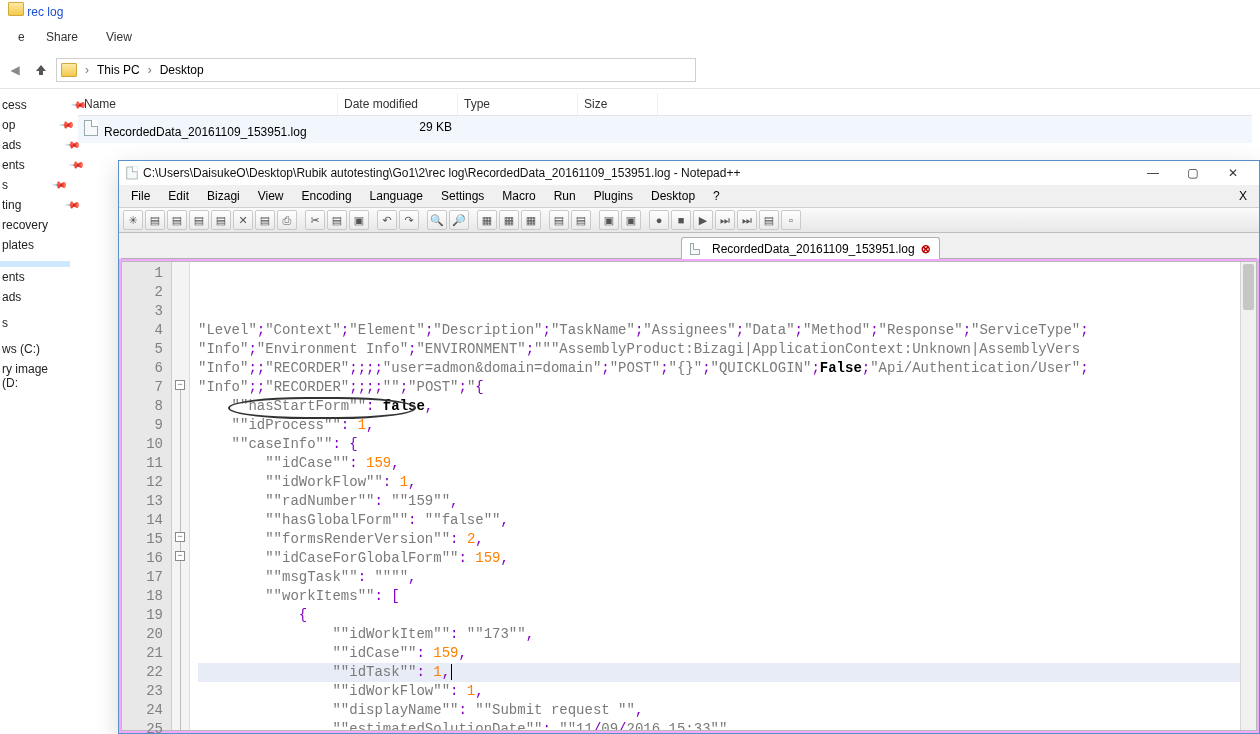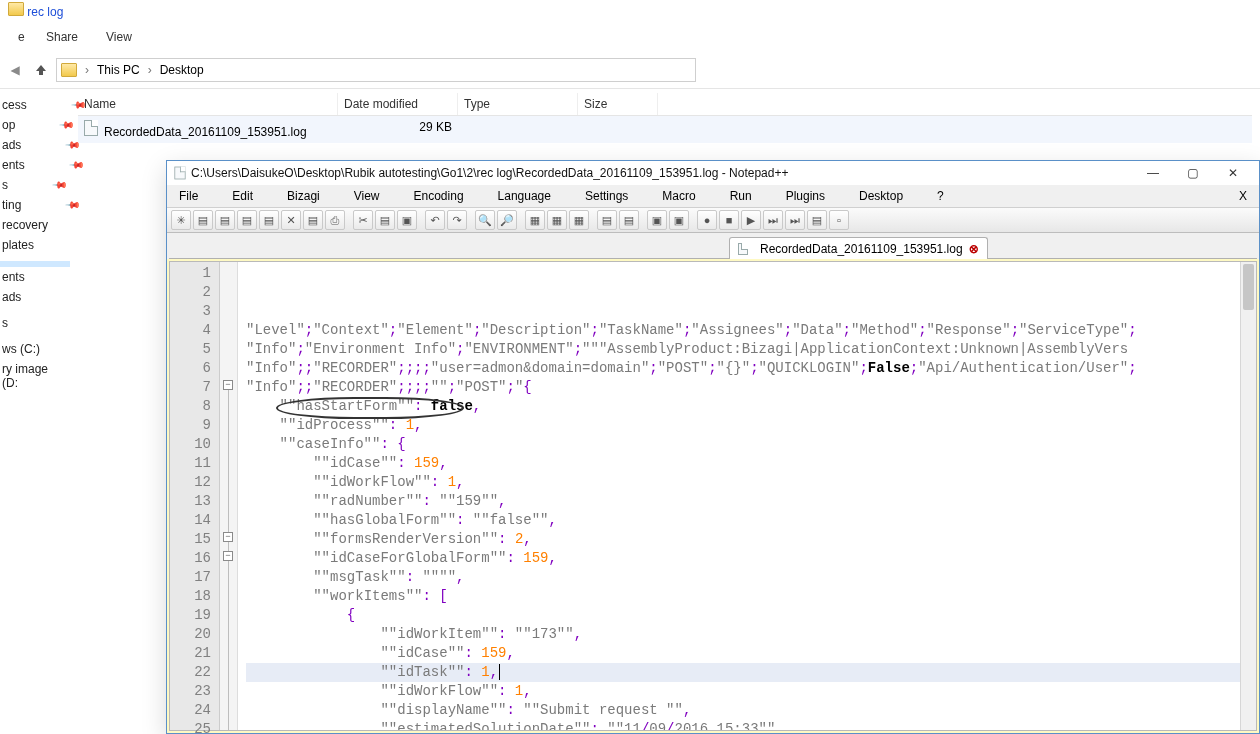--- a/index.html
+++ b/index.html
@@ -25,24 +25,24 @@
   .qi.selected { background: #cfe8ff; }
   .exp-main { flex:1; padding: 4px 8px; }
   .exp-cols { display: grid; grid-template-columns: 260px 120px 120px 80px; border-bottom: 1px solid #e5e5e5; color:#333; font-size: 12px; }
   .exp-cols div { padding: 4px 6px; border-right: 1px solid #eee; }
   .exp-row  { display: grid; grid-template-columns: 260px 120px 120px 80px; background:#f2f6fd;}
   .exp-row div { padding: 4px 6px; }
   .file-icon { width:14px; height:16px; border:1px solid #9aa; background:#f7f9fb; display:inline-block; margin-right:6px; position:relative; }
   .file-icon::after{content:""; position:absolute; width:6px;height:6px; right:-1px; top:-1px; background:#fff; border-left:1px solid #9aa; border-bottom:1px solid #9aa;}
 
   
-  .npp { position: absolute; left: 118px; top: 160px; right: 0; bottom: 0; background: #fef9c3; border: 1px solid #5a90c8; box-shadow: 0 8px 24px rgba(0,0,0,.15); margin-left: 48px; }
+  .npp { position: absolute; left: 118px; top: 160px; right: 0; bottom: 0; background: #f0abfc; border: 1px solid #5a90c8; box-shadow: 0 8px 24px rgba(0,0,0,.15); }
   .npp-title { height: 24px; background: #fff; display:flex; align-items:center; padding: 0 6px; font-size: 12px; color:#111; }
   .win-btn { width: 40px; height: 22px; display:flex; align-items:center; justify-content:center; color:#333; }
-  .npp-menu { height: 22px; background:#f0f0f0; display:flex; align-items:center; padding: 0 4px; gap: 18px; }
+  .npp-menu { height: 22px; background:#f0f0f0; display:flex; align-items:center; padding: 0 4px; gap: 2px; }
   .npp-menu span { padding: 2px 8px; }
   .menu-x { margin-left:auto; padding: 0 8px; }
   .npp-toolbar { height: 26px; background: linear-gradient(#fbfbfb,#e7e7e7); border-top:1px solid #d0d0d0; border-bottom:1px solid #bdbdbd; display:flex; align-items:center; padding: 0 4px; gap:2px; }
   .tb { width:20px; height:20px; border:1px solid #c9c9c9; background: linear-gradient(#ffffff,#eaeaea); border-radius:2px; display:flex;align-items:center;justify-content:center; font-size:11px; color:#555;}
   .tb.sep { width:4px; border:none; background:none; }
   .npp-tabs { height: 26px; background:#f0f0f0; display:flex; align-items:flex-end; padding: 0 2px; }
   .tabs-left-fill { flex: 0 0 560px; height: 22px; border-bottom: 1px solid #b0b0b0; }
   .tab { display:flex; align-items:center; gap:6px; height: 22px; padding: 0 8px; background:#fff; border:1px solid #b0b0b0; border-bottom: none; border-top-left-radius:3px; border-top-right-radius:3px; font-size:12px;}
   .tab .close-tab { color:#b00; font-weight:bold; }
   .tabs-right-fill { flex:1; height:22px; border-bottom:1px solid #b0b0b0; }

